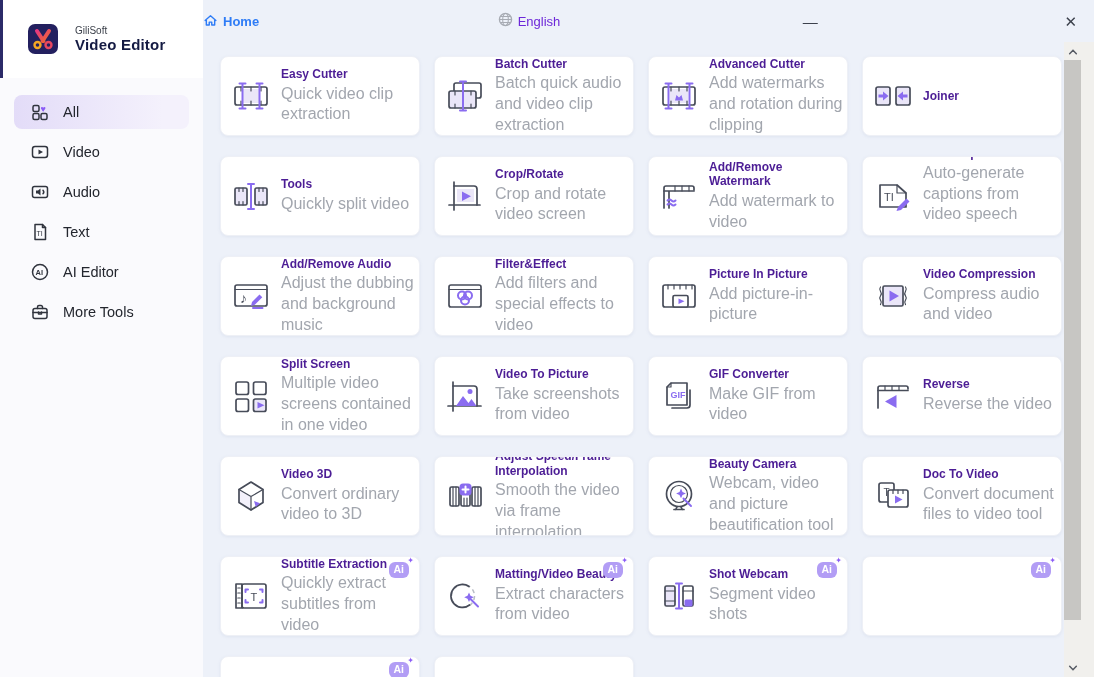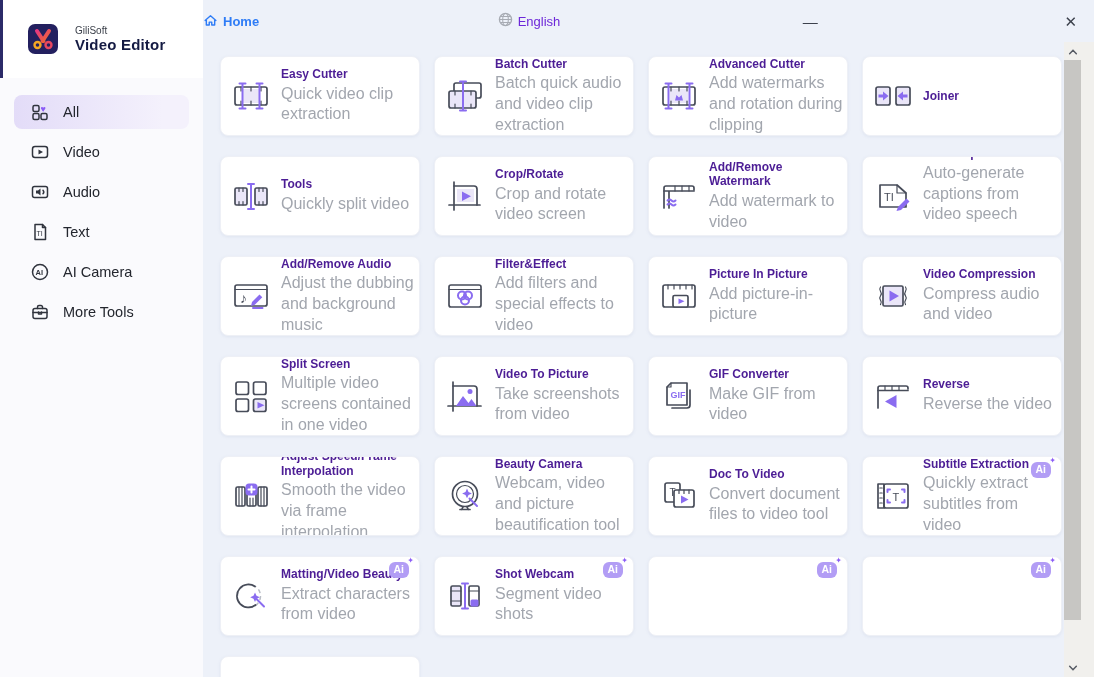--- a/index.html
+++ b/index.html
@@ -128,21 +128,21 @@
           </span>
     <span class="mi-label">Text</span>
   </div>
         <div class="menu-item">
     <span class="mi-icon">
             <svg width="20" height="20" viewBox="0 0 20 20">
               <circle class="s2" cx="10" cy="10" r="7.5"></circle>
               <text x="5.6" y="12.8" font-size="7.5" font-weight="bold" fill="#30343e">AI</text>
             </svg>
           </span>
-    <span class="mi-label">AI Camera</span>
+    <span class="mi-label">AI Editor</span>
   </div>
         <div class="menu-item">
     <span class="mi-icon">
             <svg width="20" height="20" viewBox="0 0 20 20">
               <rect class="s2" x="3" y="6.5" width="14" height="10" rx="2"></rect>
               <path class="s2" d="M7.5 6.5V5a1.5 1.5 0 0 1 1.5-1.5h2A1.5 1.5 0 0 1 12.5 5v1.5M3 10.5h14"></path>
               <path class="s2" d="M8.5 10v2h3v-2" stroke-width="1.1"></path>
             </svg>
           </span>
     <span class="mi-label">More Tools</span>
@@ -424,20 +424,35 @@
           </span>
     <span class="c-text">
       <span class="t-title">Reverse</span>
       <span class="t-desc">Reverse the video</span>
     </span>
 
   </div>
         <div class="card">
     <span class="c-icon">
             <svg width="44" height="44" viewBox="0 0 44 44">
+              <path class="lf" d="M10 15.5v13l12 7v-13z" opacity=".55"></path>
+              <path class="s" d="M22 8l12 7.5v13L22 36l-12-7.5v-13z"></path>
+              <path class="s sw" d="M10 15.5l12 7 12-7M22 22.5V36"></path>
+              <path class="p" d="M25 27l6 2.2-4.2 3.8z"></path>
+            </svg>
+          </span>
+    <span class="c-text">
+      <span class="t-title">Video 3D</span>
+      <span class="t-desc">Convert ordinary video to 3D</span>
+    </span>
+
+  </div>
+        <div class="card">
+    <span class="c-icon">
+            <svg width="44" height="44" viewBox="0 0 44 44">
               <rect class="s" x="7" y="13" width="9" height="19" rx="1.5"></rect>
               <rect class="s" x="18" y="13" width="9" height="19" rx="1.5"></rect>
               <rect class="s" x="29" y="13" width="9" height="19" rx="1.5"></rect>
               <path class="s sw" d="M10 13v19M13 13v19M32 13v19M35 13v19M21 24v8M24 24v8"></path>
               <rect class="p" x="16.5" y="9.5" width="12" height="12" rx="3.5"></rect>
               <path d="M22.5 12.5v6M19.5 15.5h6" stroke="#fff" stroke-width="2" stroke-linecap="round" fill="none"></path>
             </svg>
           </span>
     <span class="c-text">
       <span class="t-title">Adjust Speed/Frame Interpolation</span>

